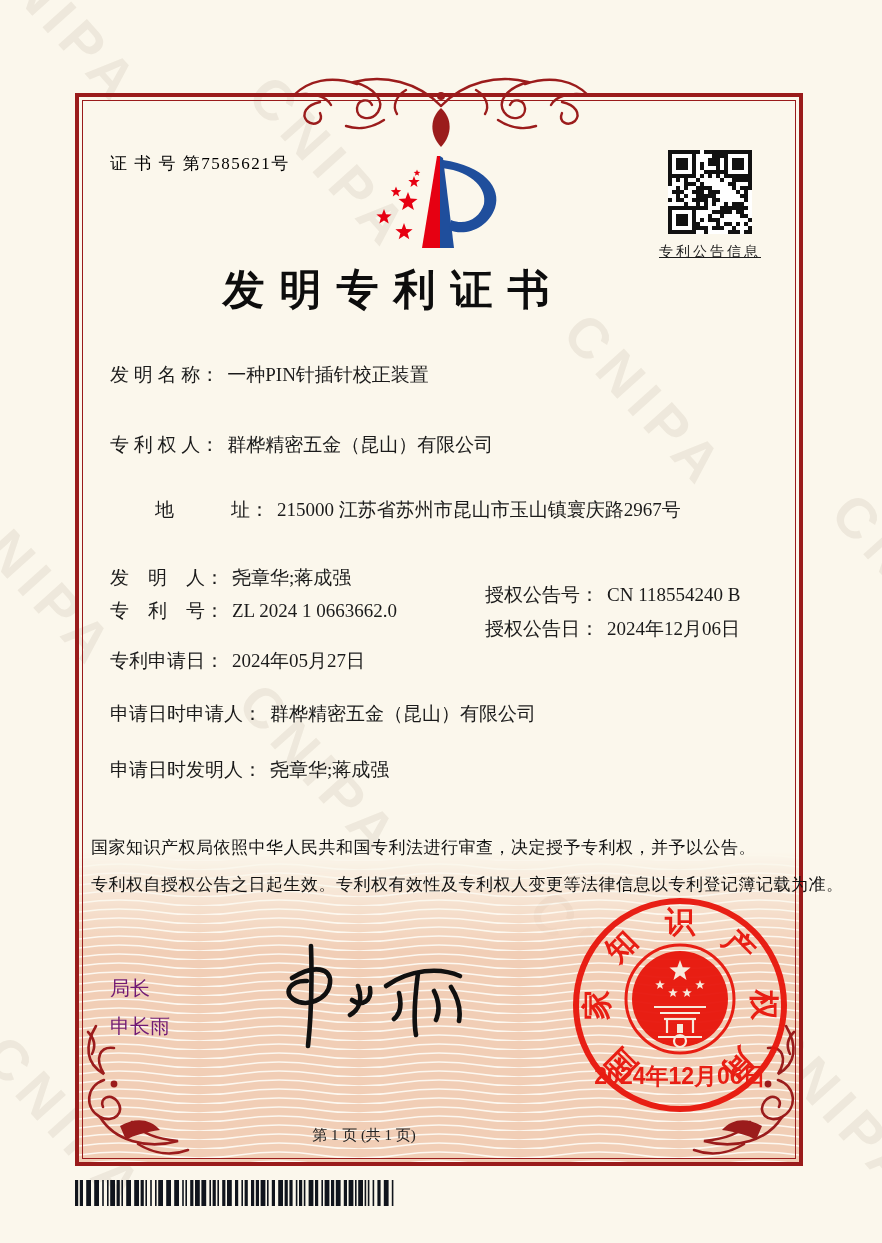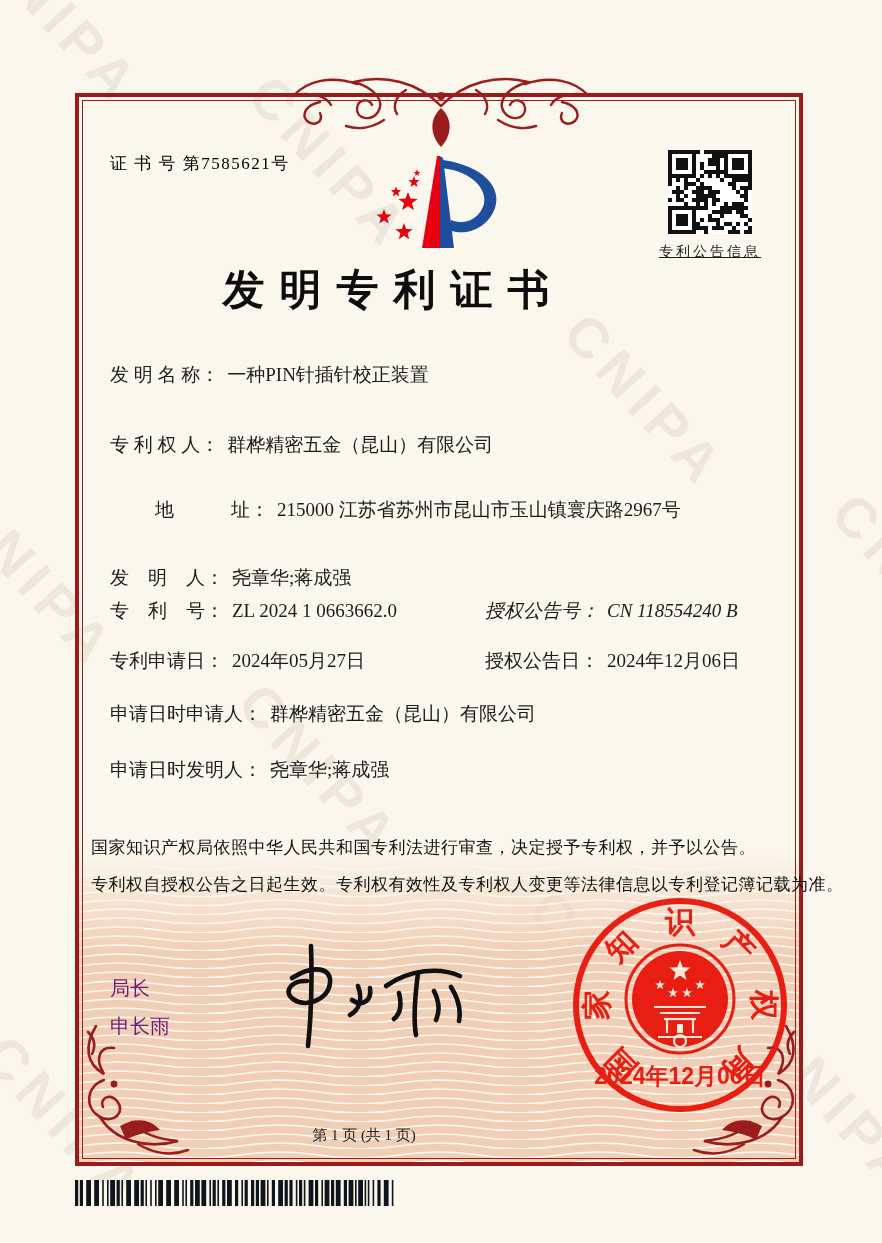--- a/index.html
+++ b/index.html
@@ -379,27 +379,27 @@
   </div>
   <div class="row" style="top:497px;margin-left:45px;">
     <span class="lab">地　　　址：</span><span>215000 江苏省苏州市昆山市玉山镇寰庆路2967号</span>
   </div>
   <div class="row" style="top:565px;">
     <span class="lab">发　明　人：</span><span>尧章华;蒋成强</span>
   </div>
   <div class="row" style="top:598px;">
     <span class="lab">专　利　号：</span><span>ZL 2024 1 0663662.0</span>
   </div>
-  <div class="row rcol" style="top:598px;font-style:italic;">
+  <div class="row rcol" style="top:582px;">
     <span class="lab">授权公告号：</span><span>CN 118554240 B</span>
   </div>
   <div class="row" style="top:648px;">
     <span class="lab">专利申请日：</span><span>2024年05月27日</span>
   </div>
-  <div class="row rcol" style="top:648px;">
+  <div class="row rcol" style="top:616px;">
     <span class="lab">授权公告日：</span><span>2024年12月06日</span>
   </div>
   <div class="row" style="top:701px;">
     <span class="lab">申请日时申请人：</span><span>群桦精密五金（昆山）有限公司</span>
   </div>
   <div class="row" style="top:757px;">
     <span class="lab">申请日时发明人：</span><span>尧章华;蒋成强</span>
   </div>
 
   <div class="stmt" style="top:836px;">国家知识产权局依照中华人民共和国专利法进行审查，决定授予专利权，并予以公告。</div>

